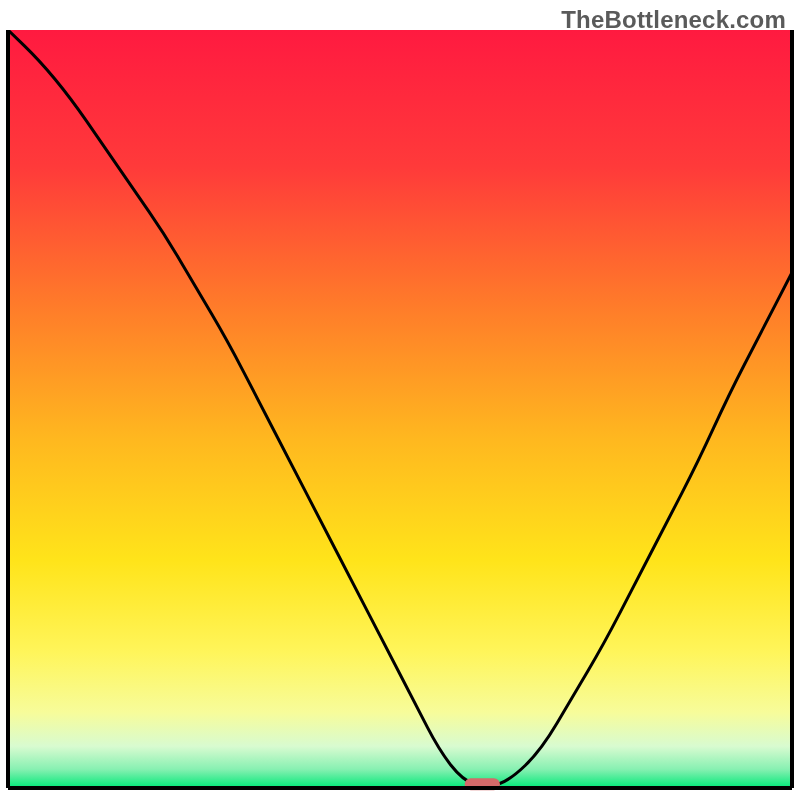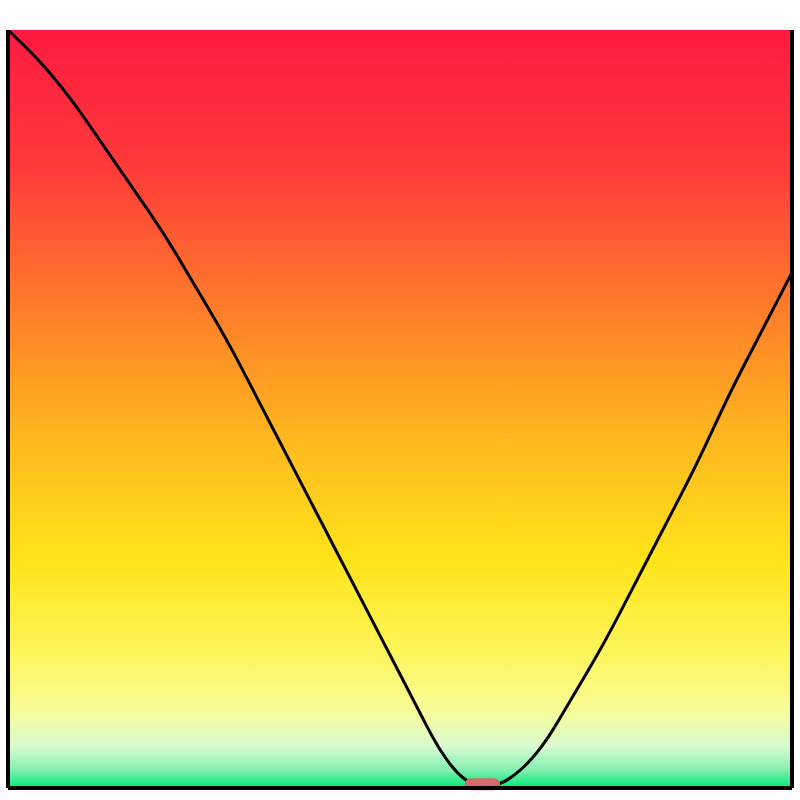--- a/index.html
+++ b/index.html
@@ -54,13 +54,14 @@
           <rect x="8" y="30" width="784" height="758"></rect>
         </clipPath>
       </defs>
       <rect x="8" y="30" width="784" height="758" fill="url(#bg-grad)"></rect>
       <path d="M 8 30 Q 8 30 23.68 45.16000000000001 Q 39.36 60.32000000000003 55.04 79.27 Q 70.72 98.21999999999997 86.4 120.96 Q 102.08 143.70000000000002 117.75999999999999 166.44 Q 133.44 189.17999999999998 149.12 211.92000000000002 Q 164.8 234.66000000000003 180.48000000000002 261.19 Q 196.16 287.71999999999997 211.84 314.25 Q 227.52 340.78000000000003 243.2 371.1 Q 258.88 401.42 274.56 431.74 Q 290.24 462.06000000000006 305.92 492.38000000000005 Q 321.6 522.7 337.28 553.02 Q 352.96 583.34 368.64 613.6600000000001 Q 384.32 643.98 400 674.3 Q 415.68 704.62 427.44000000000005 727.36 Q 439.20000000000005 750.1 450.96000000000004 765.26 Q 462.71999999999997 780.42 474.48 784.21 Q 486.24 788 498 784.21 Q 509.76 780.42 525.44 765.26 Q 541.12 750.1 556.8 723.5699999999999 Q 572.48 697.04 588.1600000000001 670.51 Q 603.84 643.98 619.52 613.6600000000001 Q 635.2 583.34 650.88 553.02 Q 666.56 522.7 682.24 492.38000000000005 Q 697.92 462.06000000000006 713.6 427.95000000000005 Q 729.2800000000001 393.84 744.96 363.52 Q 760.64 333.2 776.3199999999999 302.88 T 792 272.55999999999995" fill="none" stroke="#000000" stroke-width="3" stroke-linecap="round" stroke-linejoin="round" clip-path="url(#plot-clip)"></path>
       <rect x="464.68" y="778.1460000000001" width="35.28" height="12.128" rx="6.064" ry="6.064" fill="#d46a6a"></rect>
       <line x1="8" y1="30" x2="8" y2="788" stroke="#000000" stroke-width="4"></line>
       <line x1="8" y1="788" x2="792" y2="788" stroke="#000000" stroke-width="4"></line>
       <line x1="792" y1="30" x2="792" y2="788" stroke="#000000" stroke-width="4"></line>
     </svg>
+  <div class="watermark">TheBottleneck.com</div>
 </div>
 
 </body></html>

